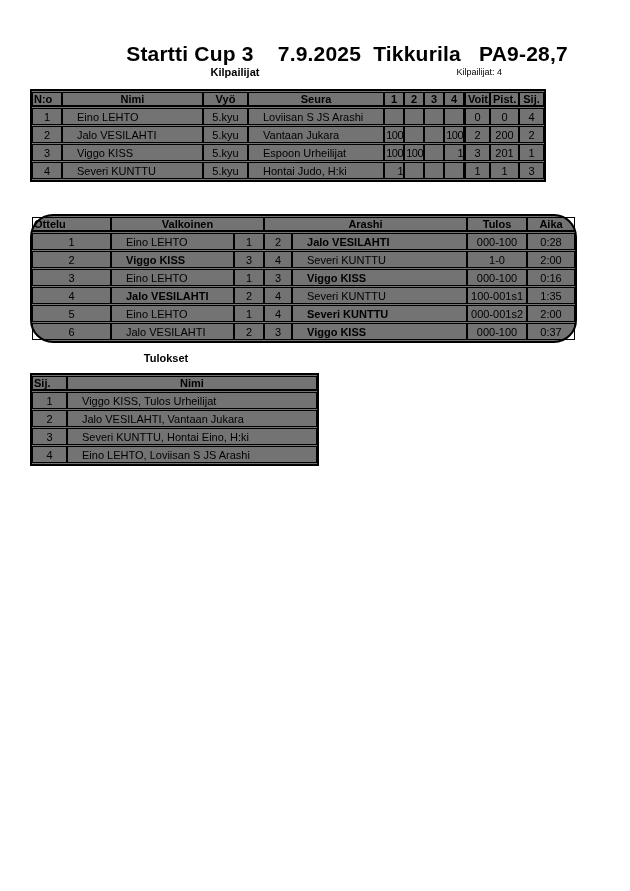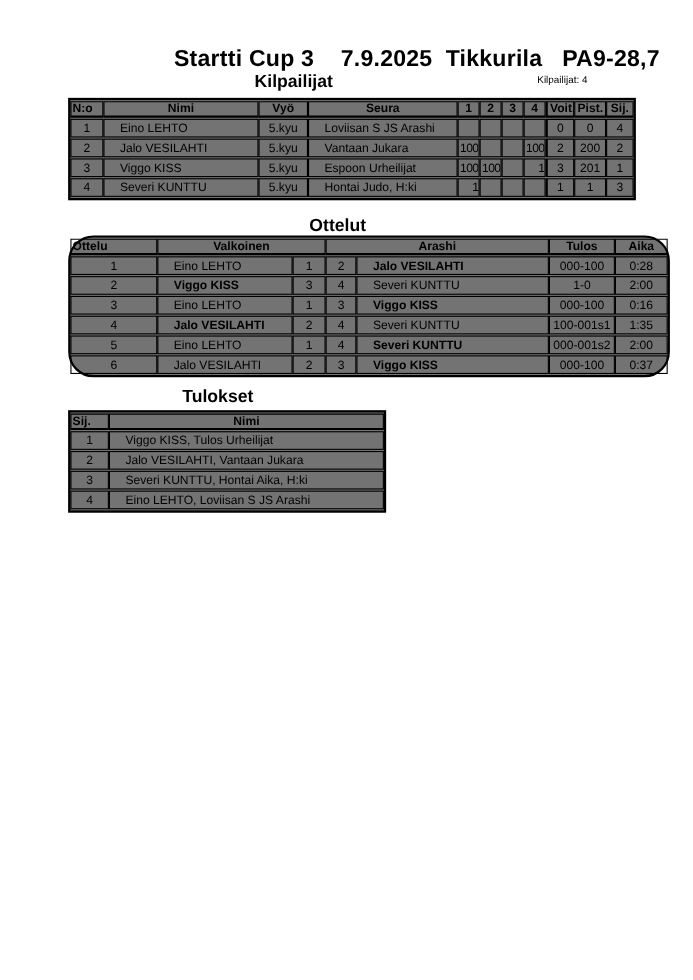--- a/index.html
+++ b/index.html
@@ -4,33 +4,33 @@
 <style>
   * { margin: 0; padding: 0; box-sizing: border-box; }
   html, body { background: #ffffff; }
   body {
     width: 630px; height: 891px;
     font-family: "Liberation Sans", "DejaVu Sans", sans-serif;
     color: #000;
     position: relative;
     overflow: hidden;
   }
-  .page { position: absolute; top: 0; left: 0; width: 532px; height: 891px; background: #fff; margin-left: 32px; }
+  .page { position: absolute; top: 0; left: 0; width: 532px; height: 891px; background: #fff; }
 
   .title {
     position: absolute; top: 42px; left: 0; width: 630px;
     padding-left: 64px;
     text-align: center;
     font-size: 21px; font-weight: bold;
     white-space: pre;
     letter-spacing: 0.2px;
   }
   .section-label {
     position: absolute;
-    font-size: 16px; font-weight: bold;
+    font-size: 11px; font-weight: bold;
     text-align: center;
   }
   .label-kilpailijat { top: 66px; left: 0; width: 470px; }
   .label-ottelut    { top: 197px; left: 0; width: 550px; }
   .label-tulokset   { top: 352px; left: 0; width: 332px; }
   .comp-count {
     position: absolute; top: 67px; right: 30px;
     font-size: 9px; text-align: right;
   }
 
@@ -142,21 +142,20 @@
       <td class="score"></td>
       <td class="score"></td>
       <td class="score"></td>
       <td class="c group-sep">1</td>
       <td class="c">1</td>
       <td class="c">3</td>
     </tr>
   </tbody>
     </table>
 
-  <div class="section-label label-ottelut">Ottelut</div>
 
   <table class="t-match">
     <colgroup>
       <col style="width:79px">
         <col style="width:123px">
         <col style="width:30px">
         <col style="width:28px">
       <col style="width:175px">
         <col style="width:60px">
         <col style="width:48px">
@@ -241,21 +240,21 @@
     <tr>
       <td class="c">1</td>
       <td class="l">Viggo KISS, Tulos Urheilijat</td>
     </tr>
     <tr>
       <td class="c">2</td>
       <td class="l">Jalo VESILAHTI, Vantaan Jukara</td>
     </tr>
     <tr>
       <td class="c">3</td>
-      <td class="l">Severi KUNTTU, Hontai Aika, H:ki</td>
+      <td class="l">Severi KUNTTU, Hontai Eino, H:ki</td>
     </tr>
     <tr>
       <td class="c">4</td>
       <td class="l">Eino LEHTO, Loviisan S JS Arashi</td>
     </tr>
   </tbody>
     </table>
 
 </div>
 

